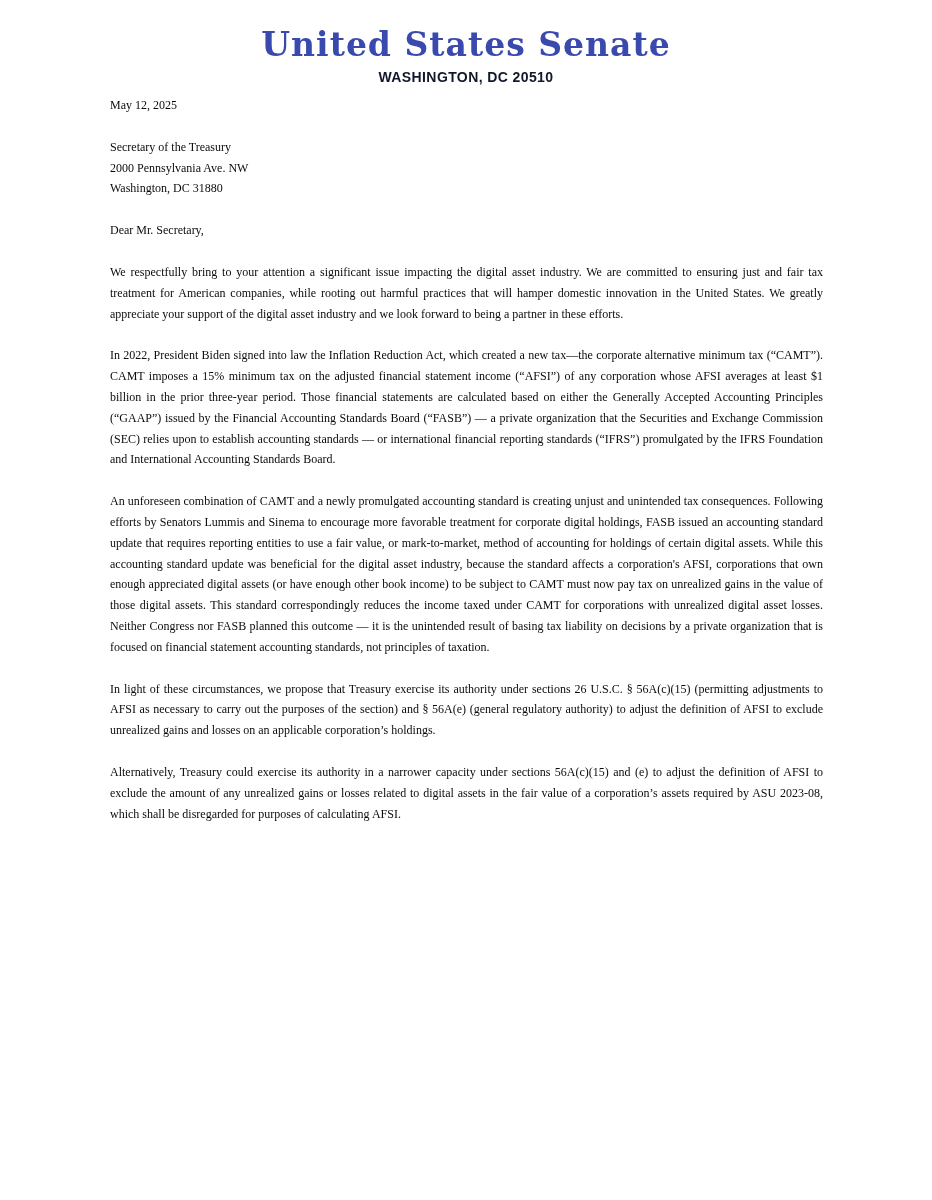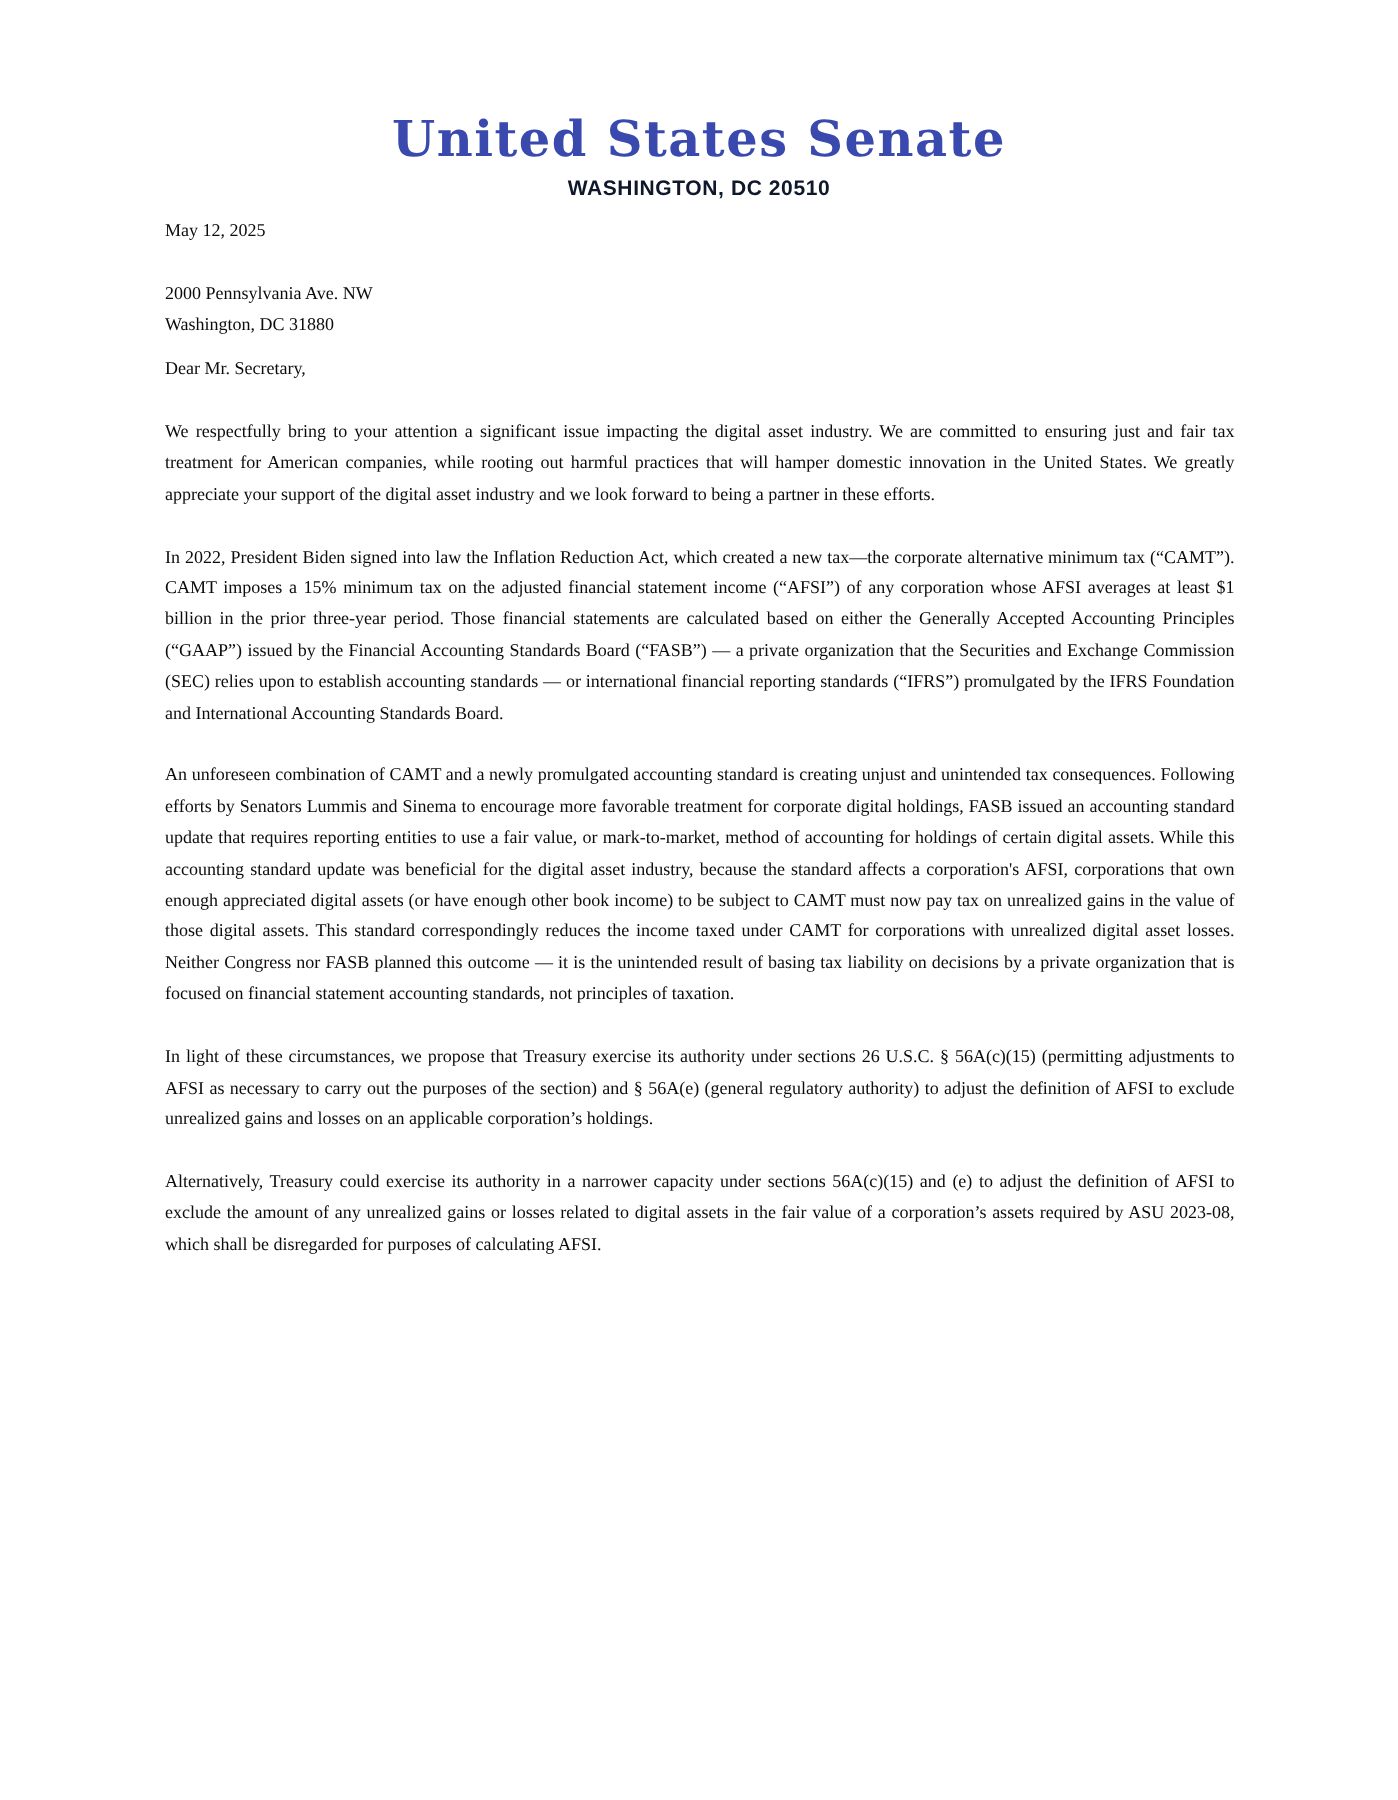--- a/index.html
+++ b/index.html
@@ -12,21 +12,21 @@
     width: 932px;
     height: 1200px;
     background: #ffffff;
     font-family: "Liberation Serif", serif;
     color: #0b0b0b;
     overflow: hidden;
     box-sizing: border-box;
   }
   .letterhead {
     text-align: center;
-    padding-top: 72px;
+    padding-top: 24px;
   }
   .wordmark {
     font-family: "DejaVu Serif", serif;
     font-weight: 700;
     font-size: 33px;
     line-height: 42px;
     letter-spacing: 1px;
     color: #3a49ae;
   }
   .lh-address {
@@ -43,21 +43,21 @@
     font-size: 12px;
     line-height: 20.8px;
   }
   .date {
     margin-top: 9px;
   }
   .recipient {
     margin-top: 21px;
   }
   .salutation {
-    margin-top: 9px;
+    margin-top: 21px;
   }
   .para {
     margin: 21px 0 0 0;
     text-align: justify;
   }
 </style>
 </head>
 <body>
 
 <div class="page">
@@ -65,20 +65,21 @@
   <div class="letterhead">
     <div class="wordmark">United States Senate</div>
     <div class="lh-address">WASHINGTON, DC 20510</div>
   </div>
 
   <div class="body-area">
 
     <div class="date">May 12, 2025</div>
 
     <div class="recipient">
+      <div>Secretary of the Treasury</div>
       <div>2000 Pennsylvania Ave. NW</div>
       <div>Washington, DC 31880</div>
     </div>
 
     <div class="salutation">Dear Mr. Secretary,</div>
 
     <p class="para">We respectfully bring to your attention a significant issue impacting the digital asset industry. We are committed to ensuring just and fair tax treatment for American companies, while rooting out harmful practices that will hamper domestic innovation in the United States. We greatly appreciate your support of the digital asset industry and we look forward to being a partner in these efforts.</p>
     <p class="para">In 2022, President Biden signed into law the Inflation Reduction Act, which created a new tax—the corporate alternative minimum tax (“CAMT”). CAMT imposes a 15% minimum tax on the adjusted financial statement income (“AFSI”) of any corporation whose AFSI averages at least $1 billion in the prior three-year period. Those financial statements are calculated based on either the Generally Accepted Accounting Principles (“GAAP”) issued by the Financial Accounting Standards Board (“FASB”) — a private organization that the Securities and Exchange Commission (SEC) relies upon to establish accounting standards — or international financial reporting standards (“IFRS”) promulgated by the IFRS Foundation and International Accounting Standards Board.</p>
     <p class="para">An unforeseen combination of CAMT and a newly promulgated accounting standard is creating unjust and unintended tax consequences. Following efforts by Senators Lummis and Sinema to encourage more favorable treatment for corporate digital holdings, FASB issued an accounting standard update that requires reporting entities to use a fair value, or mark-to-market, method of accounting for holdings of certain digital assets. While this accounting standard update was beneficial for the digital asset industry, because the standard affects a corporation's AFSI, corporations that own enough appreciated digital assets (or have enough other book income) to be subject to CAMT must now pay tax on unrealized gains in the value of those digital assets. This standard correspondingly reduces the income taxed under CAMT for corporations with unrealized digital asset losses. Neither Congress nor FASB planned this outcome — it is the unintended result of basing tax liability on decisions by a private organization that is focused on financial statement accounting standards, not principles of taxation.</p>
     <p class="para">In light of these circumstances, we propose that Treasury exercise its authority under sections 26 U.S.C. § 56A(c)(15) (permitting adjustments to AFSI as necessary to carry out the purposes of the section) and § 56A(e) (general regulatory authority) to adjust the definition of AFSI to exclude unrealized gains and losses on an applicable corporation’s holdings.</p>

